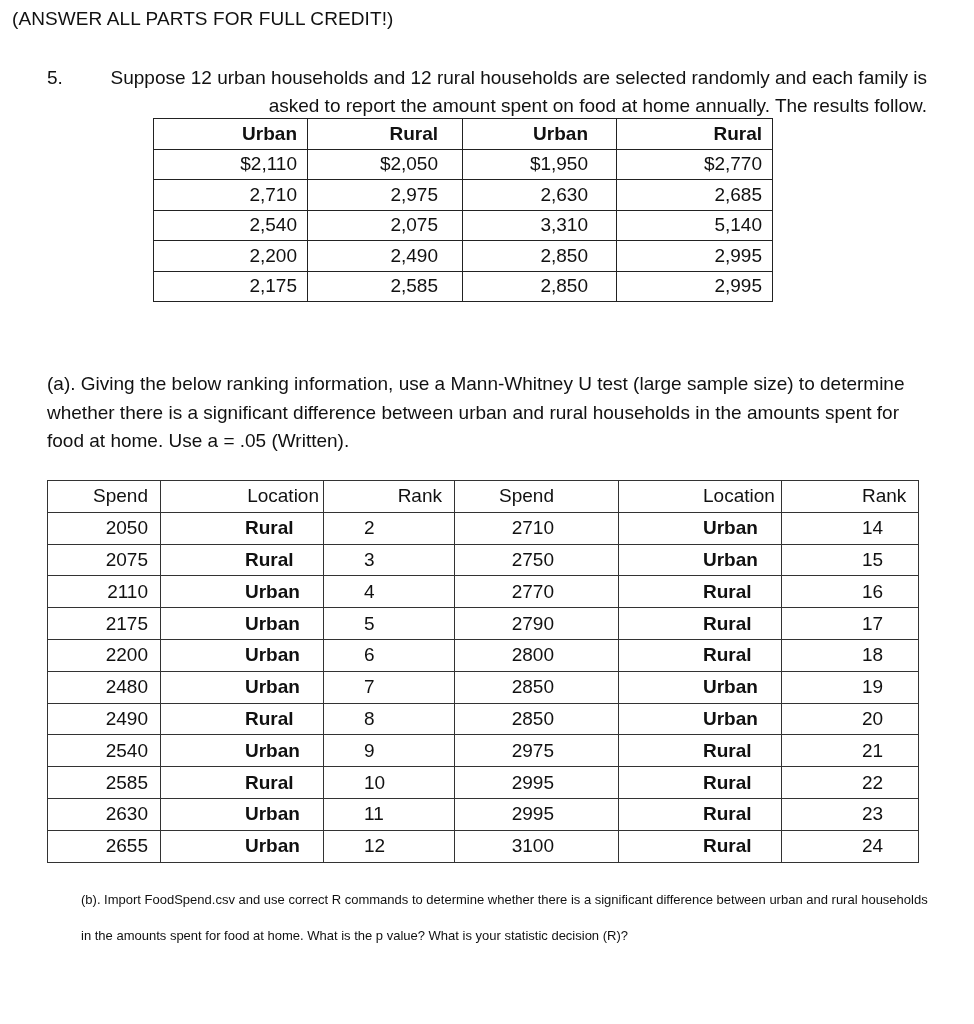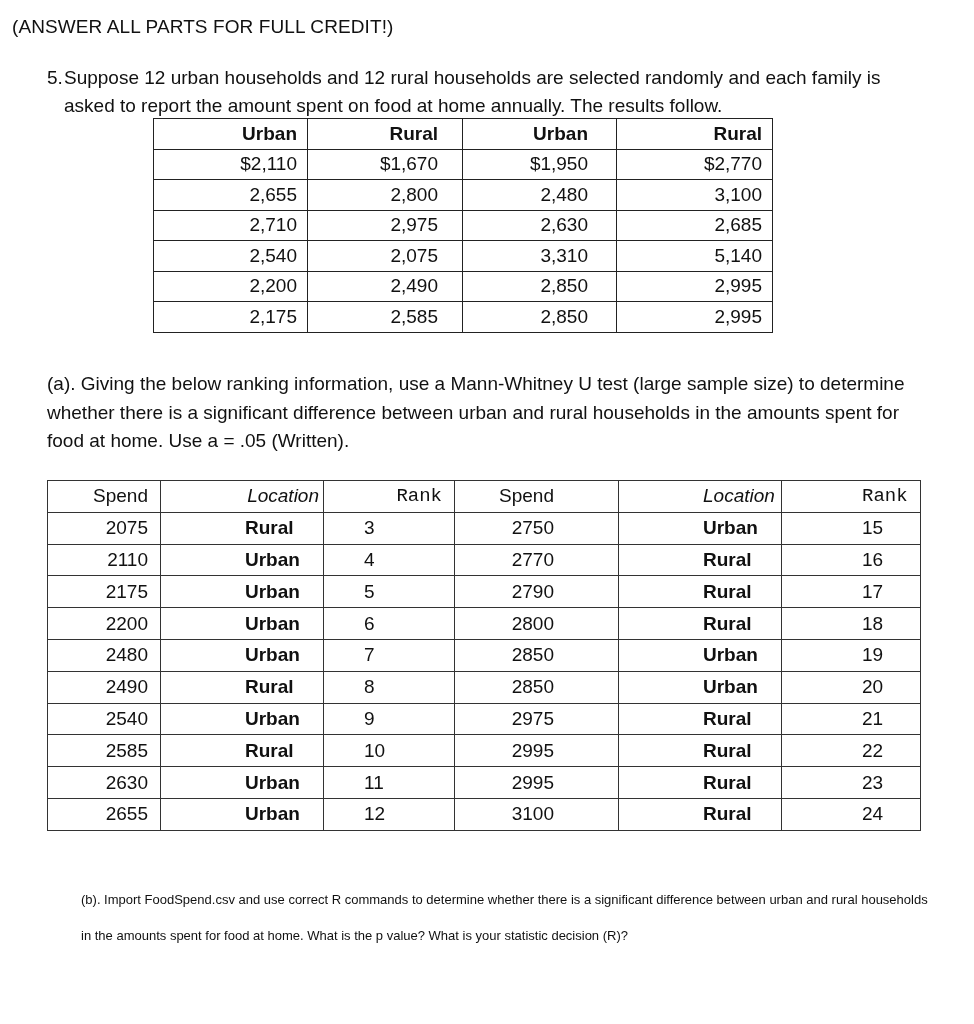--- a/index.html
+++ b/index.html
@@ -11,39 +11,40 @@
       width: 974px;
       height: 1024px;
       position: relative;
       overflow: hidden;
       font-family: "Liberation Sans", "DejaVu Sans", sans-serif;
       color: #111111;
     }
     .header-note {
       position: absolute;
       left: 12px;
-      top: 16px;
+      top: 8px;
       font-size: 19px;
       letter-spacing: 0.1px;
     }
     .question {
       position: absolute;
       left: 47px;
       top: 64px;
       width: 880px;
       font-size: 19px;
       line-height: 28px;
     }
     .question .num {
       position: absolute;
       left: 0;
       top: 0;
     }
     .question .text {
       margin-left: 17px;
+      text-align: right;
     }
 
     
     .data-table {
       position: absolute;
       left: 153px;
       top: 118px;
       border-collapse: collapse;
       font-size: 19px;
     }
@@ -79,23 +80,23 @@
     }
     .rank-table th, .rank-table td {
       border: 1px solid #333;
       height: 31.8px;
       box-sizing: border-box;
       padding: 0;
     }
     .rank-table th { font-weight: normal; }
     .rank-table .c-spend { width: 113px; text-align: right; padding-right: 12px; }
     .rank-table .c-loc { width: 163px; text-align: left; padding-left: 84px; }
-    .rank-table .c-loc-h { text-align: right; padding-right: 4px; font-style: italic; }
+    .rank-table .c-loc-h { text-align: right; padding-right: 4px; }
     .rank-table .c-rank { width: 131px; text-align: left; padding-left: 40px; }
-    .rank-table .c-rank-h { text-align: right; padding-right: 12px; font-family: Liberation Mono, monospace; }
+    .rank-table .c-rank-h { text-align: right; padding-right: 12px; }
     .rank-table .c-spend2 { width: 164px; text-align: right; padding-right: 64px; }
     .rank-table .c-loc2 { width: 163px; text-align: left; padding-left: 84px; }
     .rank-table .c-rank2 { width: 132px; text-align: left; padding-left: 80px; }
     .rank-table .bold { font-weight: bold; }
 
     .part-b {
       position: absolute;
       left: 81px;
       top: 882px;
       width: 850px;
@@ -118,29 +119,23 @@
     <tr>
       <th>Urban</th>
       <th>Rural</th>
       <th>Urban</th>
       <th>Rural</th>
     </tr>
   </thead>
   <tbody id="data-table-body">
       <tr>
         <td>$2,110</td>
-        <td>$1,670</td>
+        <td>$2,050</td>
         <td>$1,950</td>
         <td>$2,770</td>
-      </tr>
-      <tr>
-        <td>2,655</td>
-        <td>2,800</td>
-        <td>2,480</td>
-        <td>3,100</td>
       </tr>
       <tr>
         <td>2,710</td>
         <td>2,975</td>
         <td>2,630</td>
         <td>2,685</td>
       </tr>
       <tr>
         <td>2,540</td>
         <td>2,075</td>
@@ -170,20 +165,28 @@
       <th class="c-spend">Spend</th>
       <th class="c-loc c-loc-h">Location</th>
       <th class="c-rank c-rank-h">Rank</th>
       <th class="c-spend2">Spend</th>
       <th class="c-loc2 c-loc-h">Location</th>
       <th class="c-rank2 c-rank-h">Rank</th>
     </tr>
   </thead>
   <tbody id="rank-table-body">
       <tr>
+        <td class="c-spend">2050</td>
+        <td class="c-loc bold">Rural</td>
+        <td class="c-rank">2</td>
+        <td class="c-spend2">2710</td>
+        <td class="c-loc2 bold">Urban</td>
+        <td class="c-rank2">14</td>
+      </tr>
+      <tr>
         <td class="c-spend">2075</td>
         <td class="c-loc bold">Rural</td>
         <td class="c-rank">3</td>
         <td class="c-spend2">2750</td>
         <td class="c-loc2 bold">Urban</td>
         <td class="c-rank2">15</td>
       </tr>
       <tr>
         <td class="c-spend">2110</td>
         <td class="c-loc bold">Urban</td>

